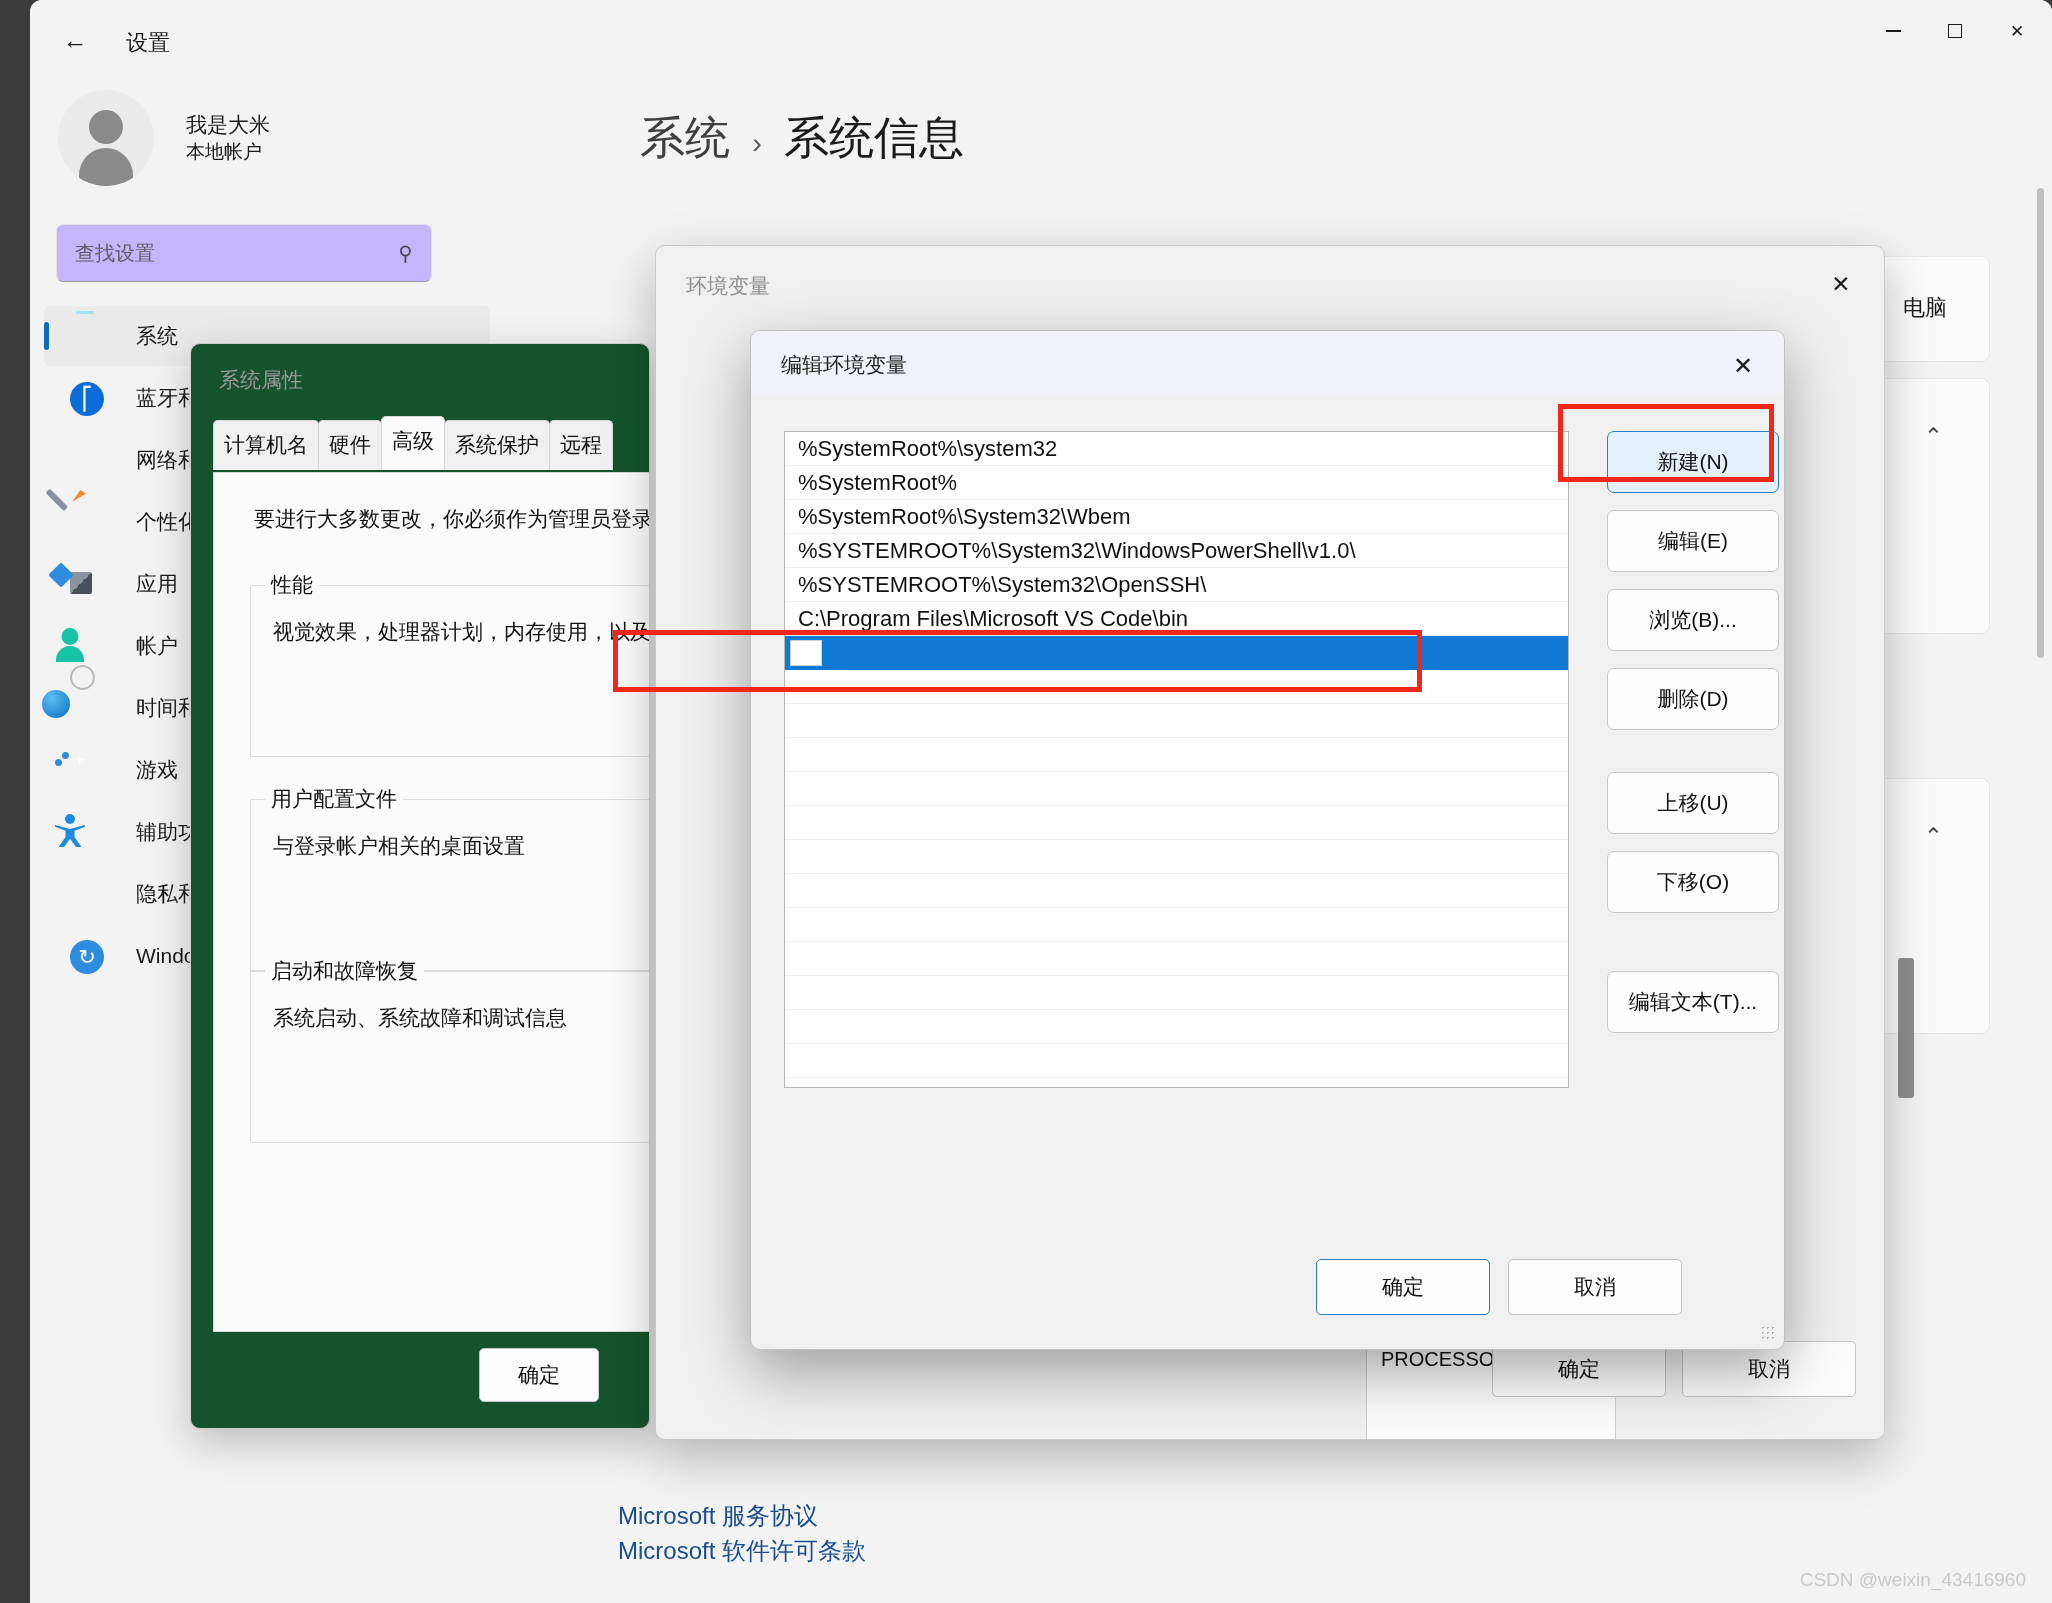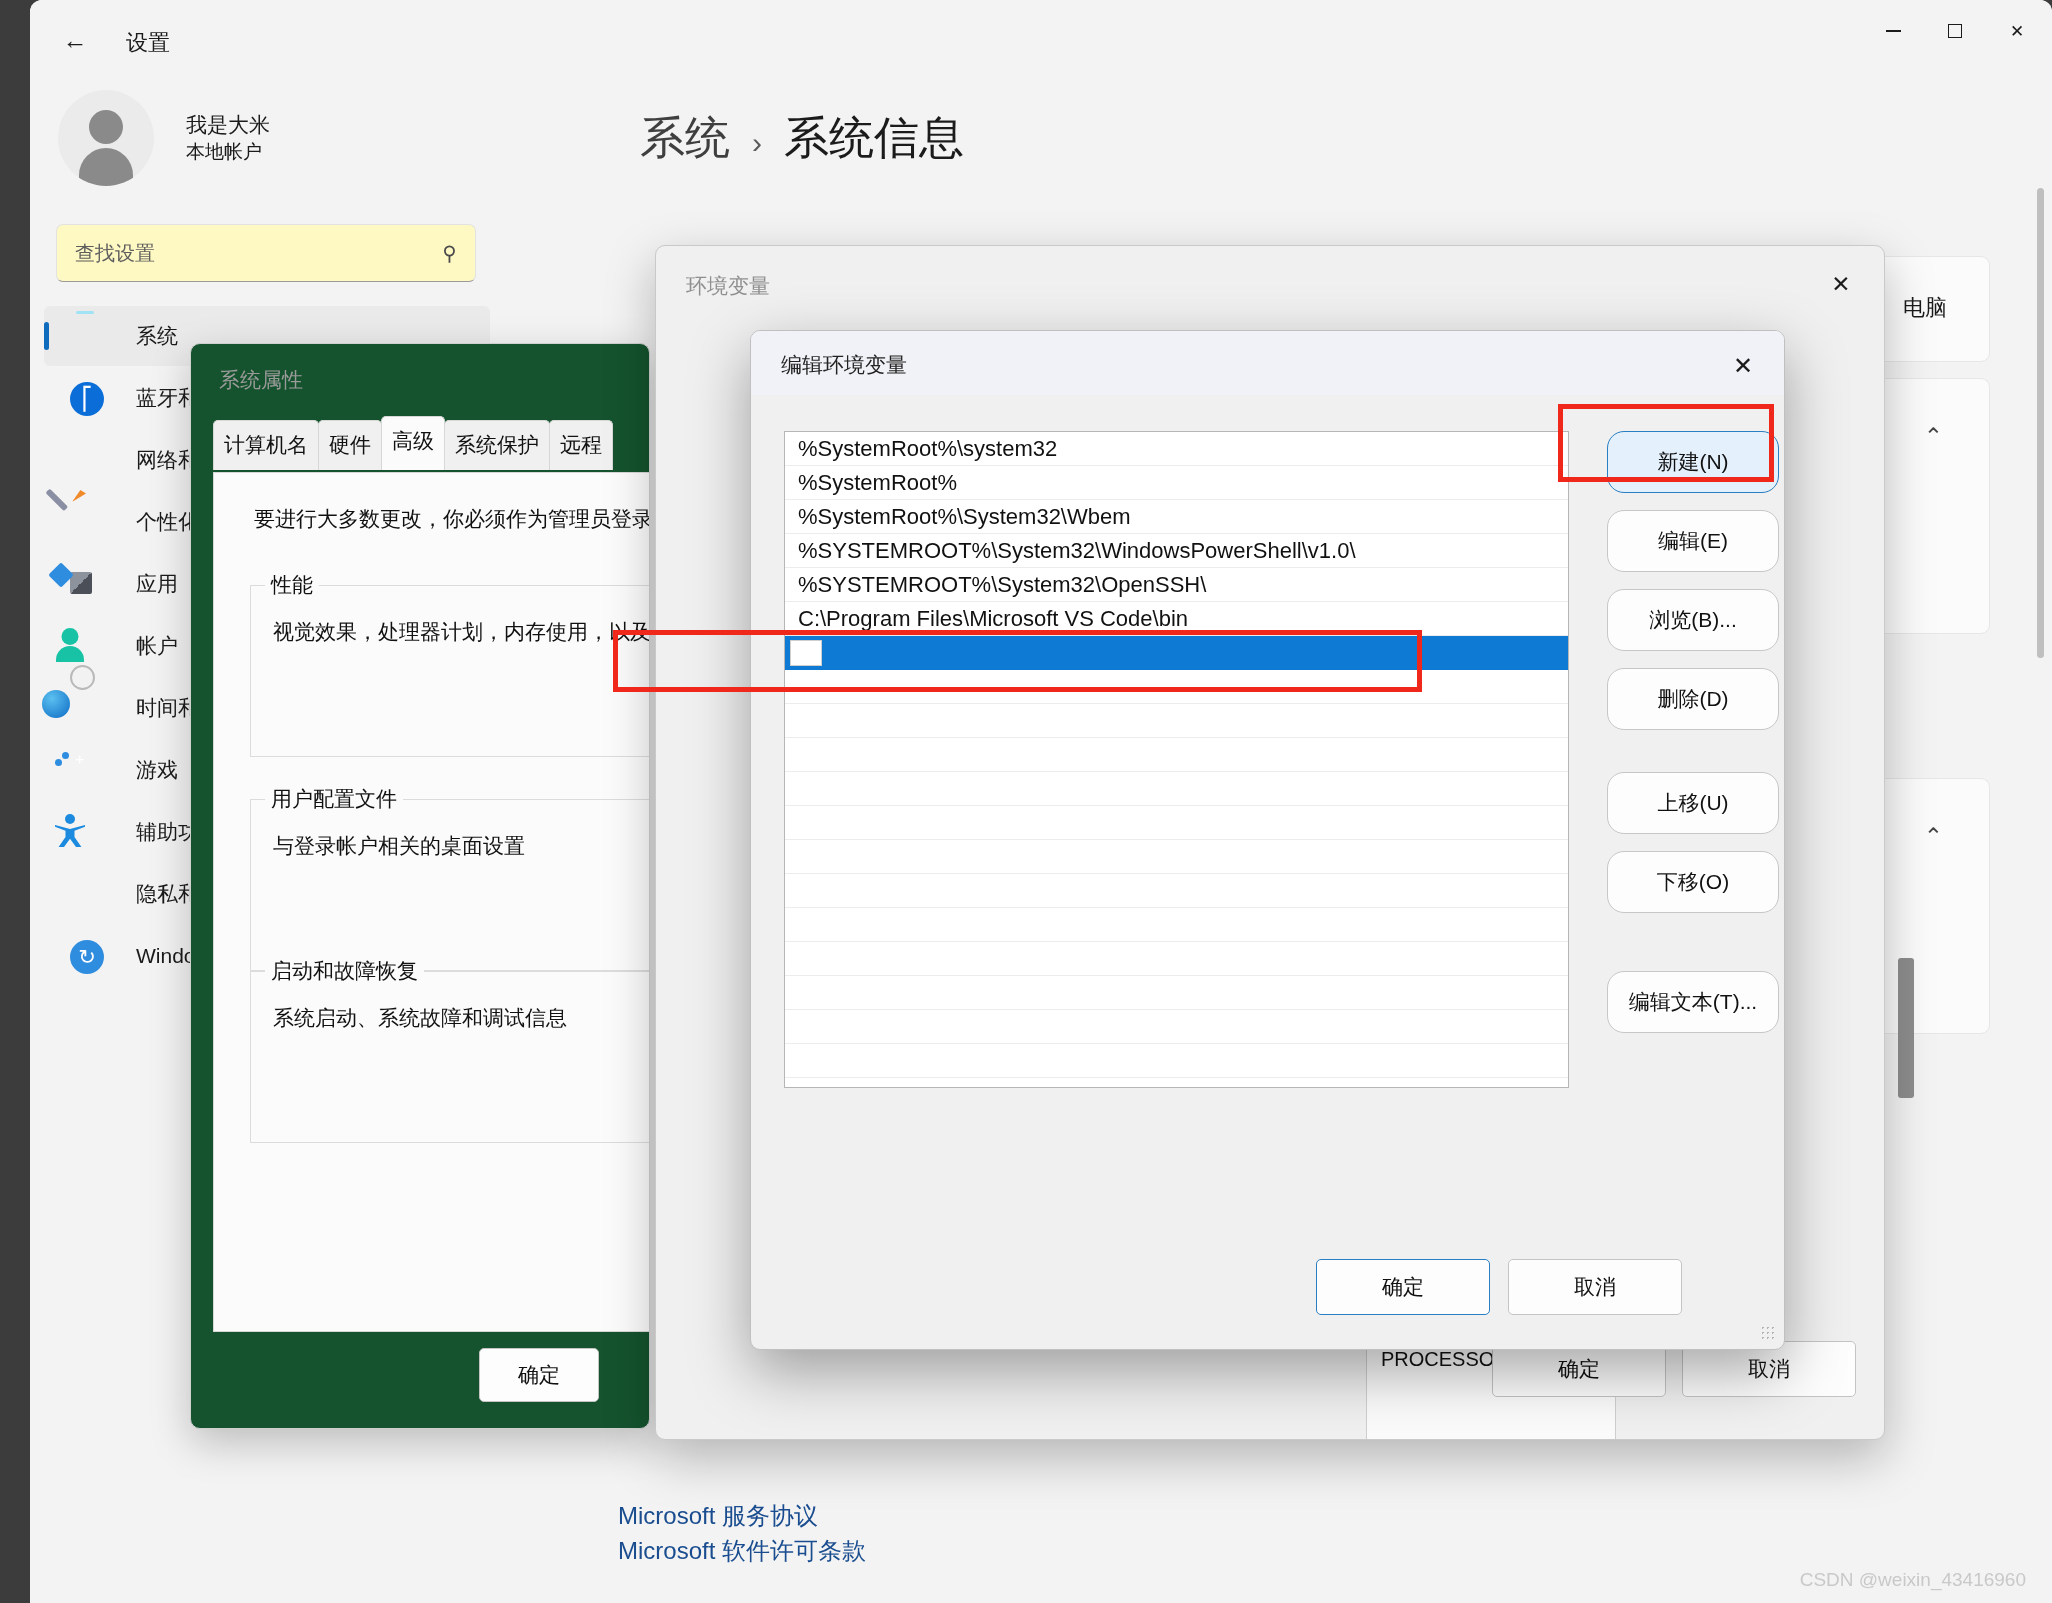--- a/index.html
+++ b/index.html
@@ -61,22 +61,22 @@
   .avatar::after {
     content: ""; position: absolute; left: 50%; top: 58px;
     transform: translateX(-50%);
     width: 54px; height: 40px; border-radius: 27px 27px 0 0; background: #8a8a8a;
   }
   .profile-text { margin-left: 32px; }
   .profile-name { font-size: 21px; color: #1b1b1b; line-height: 1.35; }
   .profile-sub { font-size: 19px; color: #1b1b1b; line-height: 1.35; }
 
   .search-box {
-    position: absolute; left: 26px; top: 146px; width: 420px; height: 58px;
-    background: #fef9c3; border: 1px solid #e2e2e2; border-bottom-color: #9a9a9a;
+    position: absolute; left: 26px; top: 146px; width: 376px; height: 58px;
+    background: #c4b5fd; border: 1px solid #e2e2e2; border-bottom-color: #9a9a9a;
     border-radius: 7px; display: flex; align-items: center; padding: 0 18px;
   }
   .search-input {
     flex: 1; border: none; outline: none; background: transparent;
     font-family: inherit; font-size: 20px; color: #555;
   }
   .search-input::placeholder { color: #5d5d5d; }
   .search-icon { color: #4a4a4a; font-size: 20px; }
 
   .navlist { position: absolute; left: 14px; top: 228px; right: 0; }
@@ -271,21 +271,21 @@
     position: absolute; left: 613px; top: 630px; width: 809px; height: 62px;
     border: 5px solid #f0271b; pointer-events: none;
   }
   .redbox-new {
     position: absolute; left: 1558px; top: 404px; width: 216px; height: 78px;
     border: 5px solid #f0271b; pointer-events: none;
   }
   .side-btns { position: absolute; left: 856px; top: 100px; width: 172px; }
   .side-btn {
     width: 172px; height: 62px; margin-bottom: 17px;
-    background: #fdfdfd; border: 1px solid #c7c7c7; border-radius: 17px;
+    background: #fdfdfd; border: 1px solid #c7c7c7; border-radius: 7px;
     display: flex; align-items: center; justify-content: center;
     font-size: 21px; color: #111;
   }
   .side-btn.primary { background: #e4f0fb; border-color: #2a7ec2; }
   .side-btn.gap { margin-top: 42px; }
   .side-btn.gap2 { margin-top: 58px; }
   .ed-ok {
     position: absolute; left: 565px; bottom: 34px; width: 174px; height: 56px;
     background: #fdfdfd; border: 1px solid #2a7ec2; border-radius: 5px;
     display: flex; align-items: center; justify-content: center; font-size: 21px; color: #111;

